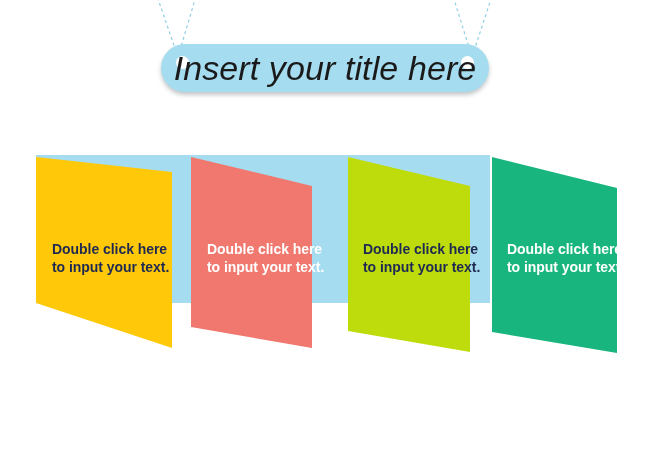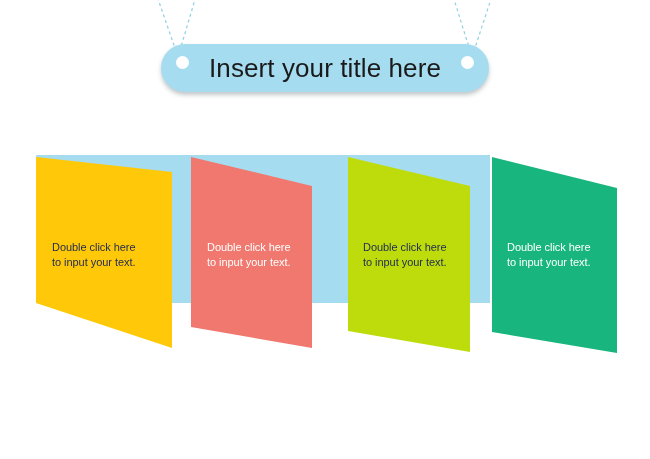--- a/index.html
+++ b/index.html
@@ -61,31 +61,32 @@
   .banner-hole.right { left: 300px; }
 
   .banner-title {
     position: absolute;
     left: 0;
     top: 0;
     width: 328px;
     height: 36px;
     line-height: 48px;
     text-align: center;
-    font-size: 26px;
+    font-size: 34px;
     color: #1a1a1a;
     letter-spacing: 0.1px;
     white-space: nowrap;
+    font-style: italic;
   }
 
   
   .panel-text {
     position: absolute;
-    font-size: 11px;
-    font-weight: normal;
+    font-size: 14px;
+    font-weight: bold;
     line-height: 1.32;
     white-space: pre-line;
     letter-spacing: -0.05px;
   }
 </style>
 </head>
 <body>
 
 <div id="canvas">
 

